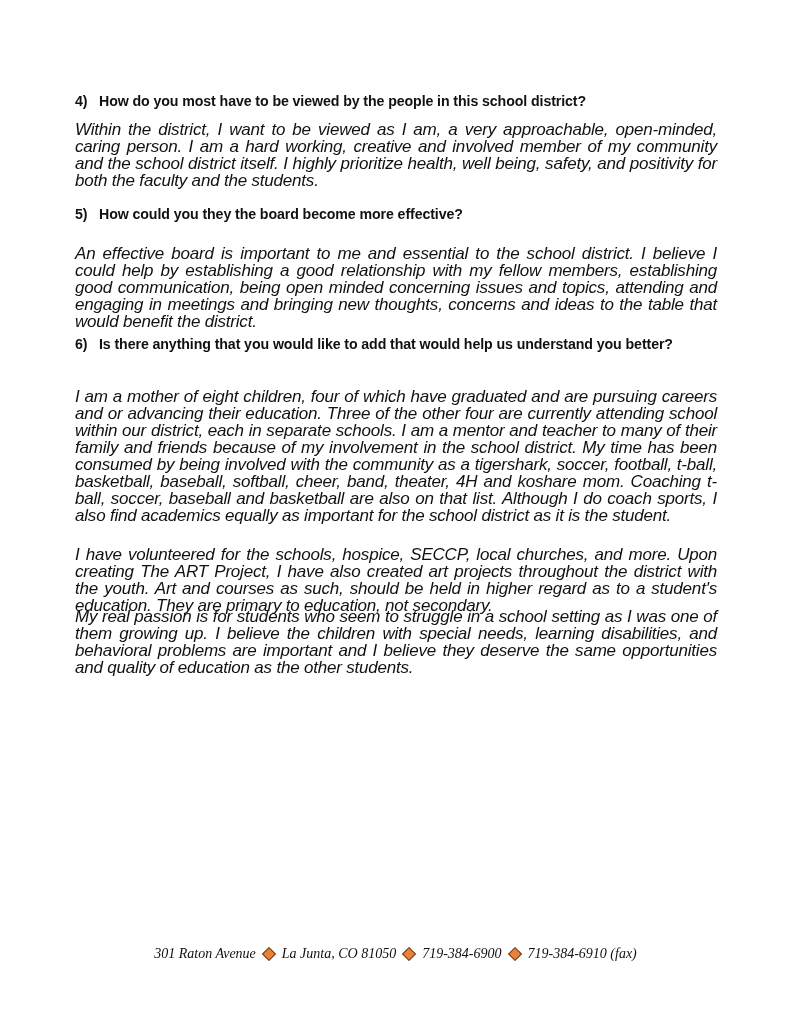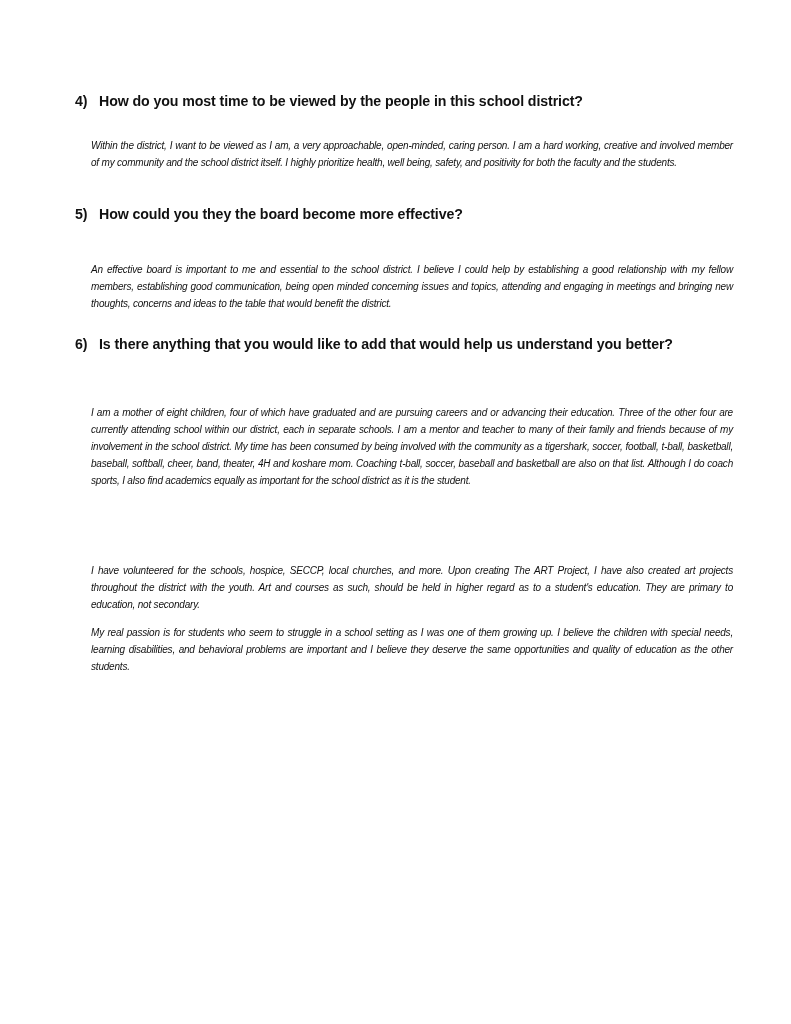--- a/index.html
+++ b/index.html
@@ -8,55 +8,58 @@
     .q {
       position: absolute; left: 75px; width: 642px;
       font-family: "Liberation Sans", sans-serif; font-weight: bold; font-size: 14.2px;
       line-height: 17px; letter-spacing: -0.1px;
       display: flex;
     }
     .q .num { width: 24px; flex: none; }
     .q .text { flex: 1; }
     .a {
       position: absolute; left: 75px; width: 642px;
-      font-family: "Liberation Sans", sans-serif; font-style: italic; font-size: 10px;
+      font-family: "Liberation Sans", sans-serif; font-style: italic; font-size: 17px;
       line-height: 17px; text-align: justify; letter-spacing: -0.2px;
-      margin: 16px;
+      margin: 0;
     }
     .footer {
       position: absolute; left: 0; width: 791px; top: 946px; text-align: center;
       font-family: "Liberation Serif", serif; font-style: italic; font-size: 14px;
       color: #111; white-space: nowrap;
     }
     .footer .seg { margin: 0 2px; }
     .diamond {
       display: inline-block; width: 8px; height: 8px; background: #e8813a;
       border: 1px solid #6b3a1a; transform: rotate(45deg); margin: 0 6px 1px 6px;
       vertical-align: middle;
     }
   </style>
 </head>
 <body>
 
 <div class="page">
 
   <div class="q" style="top:93px;">
     <span class="num">4)</span>
-    <span class="text">How do you most time to be viewed by the people in this school district?</span>
+    <span class="text">How do you most have to be viewed by the people in this school district?</span>
   </div>
   <p class="a" style="top:121px;">Within the district, I want to be viewed as I am, a very approachable, open-minded, caring person.  I am a hard working, creative and involved member of my community and the school district itself.  I highly prioritize health, well being, safety, and positivity for both the faculty and the students.</p>
 
   <div class="q" style="top:206px;">
     <span class="num">5)</span>
     <span class="text">How could you they the board become more effective?</span>
   </div>
   <p class="a" style="top:245px;">An effective board is important to me and essential to the school district.  I believe I could help by establishing a good relationship with my fellow members, establishing good communication, being open minded concerning issues and topics, attending and engaging in meetings and bringing new thoughts, concerns and ideas to the table that would benefit the district.</p>
 
   <div class="q" style="top:336px;">
     <span class="num">6)</span>
     <span class="text">Is there anything that you would like to add that would help us understand you better?</span>
   </div>
   <p class="a" style="top:388px;">I am a mother of eight children, four of which have graduated and are pursuing careers and or advancing their education.  Three of the other four are currently attending school within our district, each in separate schools.  I am a mentor and teacher to many of their family and friends because of my involvement in the school district. My time has been consumed by being involved with the community as a tigershark, soccer, football, t-ball, basketball, baseball, softball, cheer, band, theater, 4H and koshare mom. Coaching t-ball, soccer, baseball and basketball are also on that list.  Although I do coach sports, I also find academics equally as important for the school district as it is the student.</p>
   <p class="a" style="top:546px;">I have volunteered for the schools, hospice, SECCP, local churches, and more.  Upon creating The ART Project, I have also created art projects throughout the district with the youth.  Art and courses as such, should be held in higher regard as to a student's education.  They are primary to education, not secondary.</p>
   <p class="a" style="top:608px;">My real passion is for students who seem to struggle in a school setting as I was one of them growing up. I believe the children with special needs, learning disabilities, and behavioral problems are important and I believe they deserve the same opportunities and quality of education as the other students.</p>
 
+  <div class="footer">
+    <span class="seg">301 Raton Avenue</span><span class="diamond"></span><span class="seg">La Junta, CO  81050</span><span class="diamond"></span><span class="seg">719-384-6900</span><span class="diamond"></span><span class="seg">719-384-6910 (fax)</span>
+  </div>
 
 </div>
 
 </body></html>

